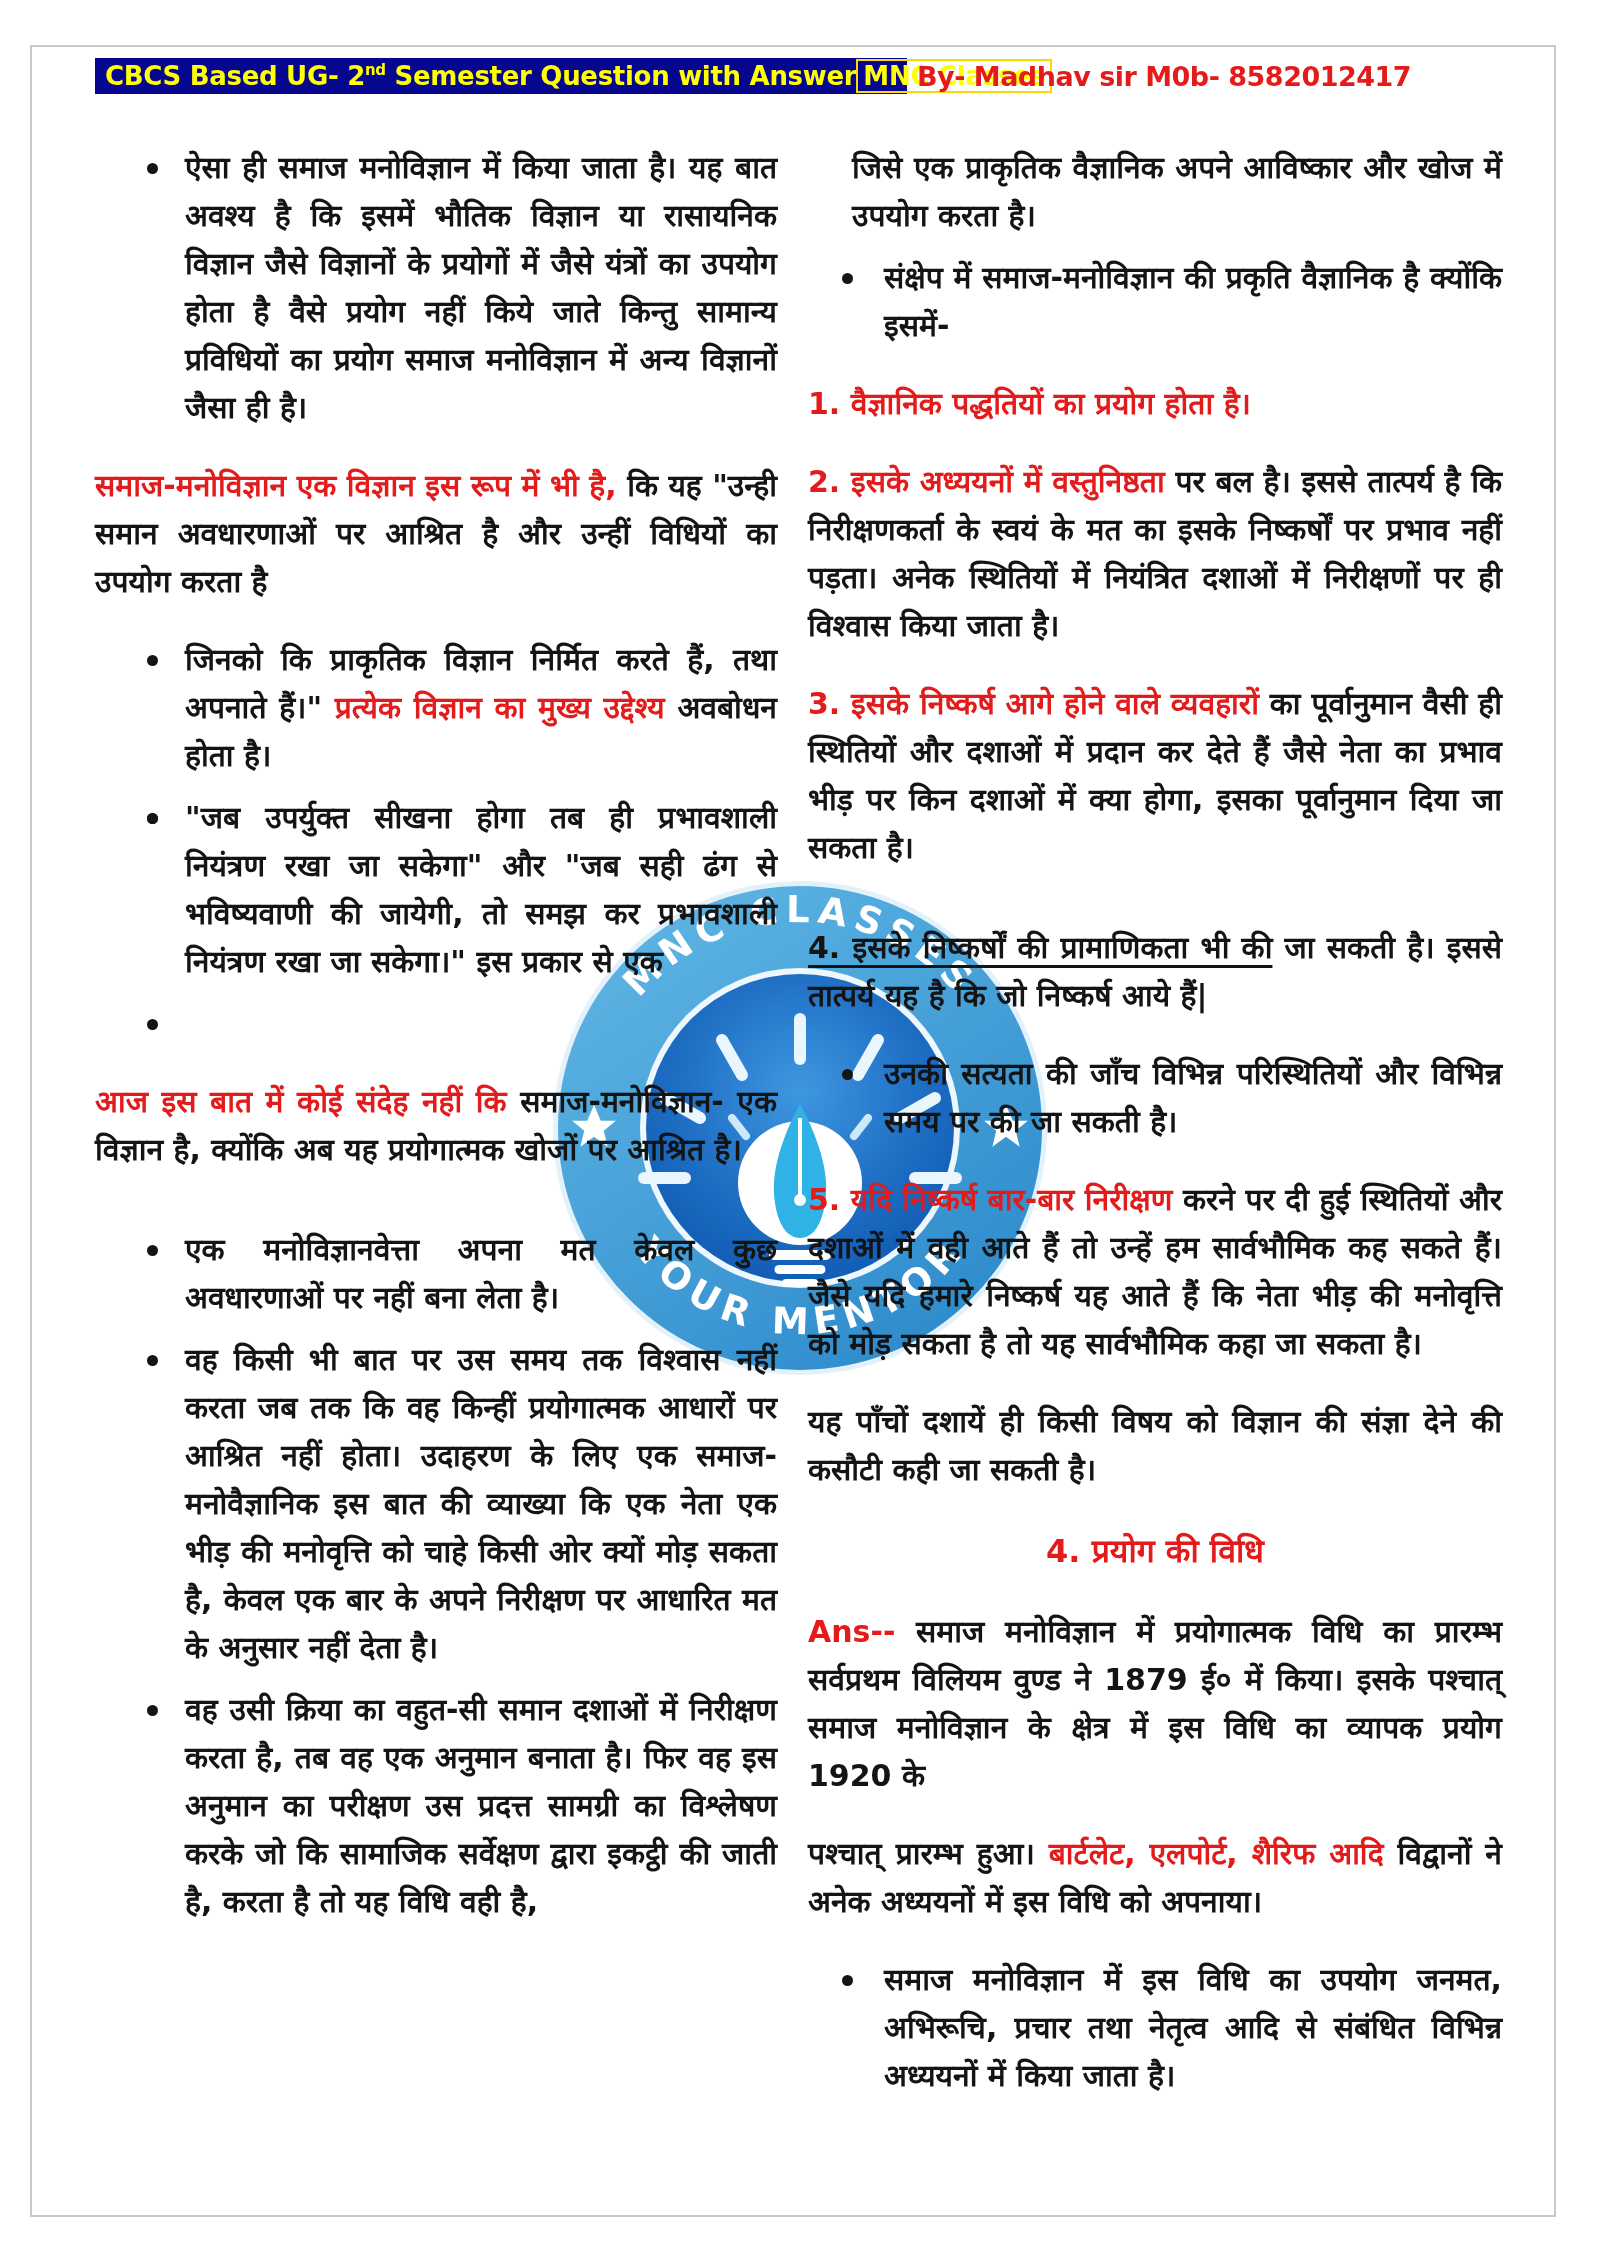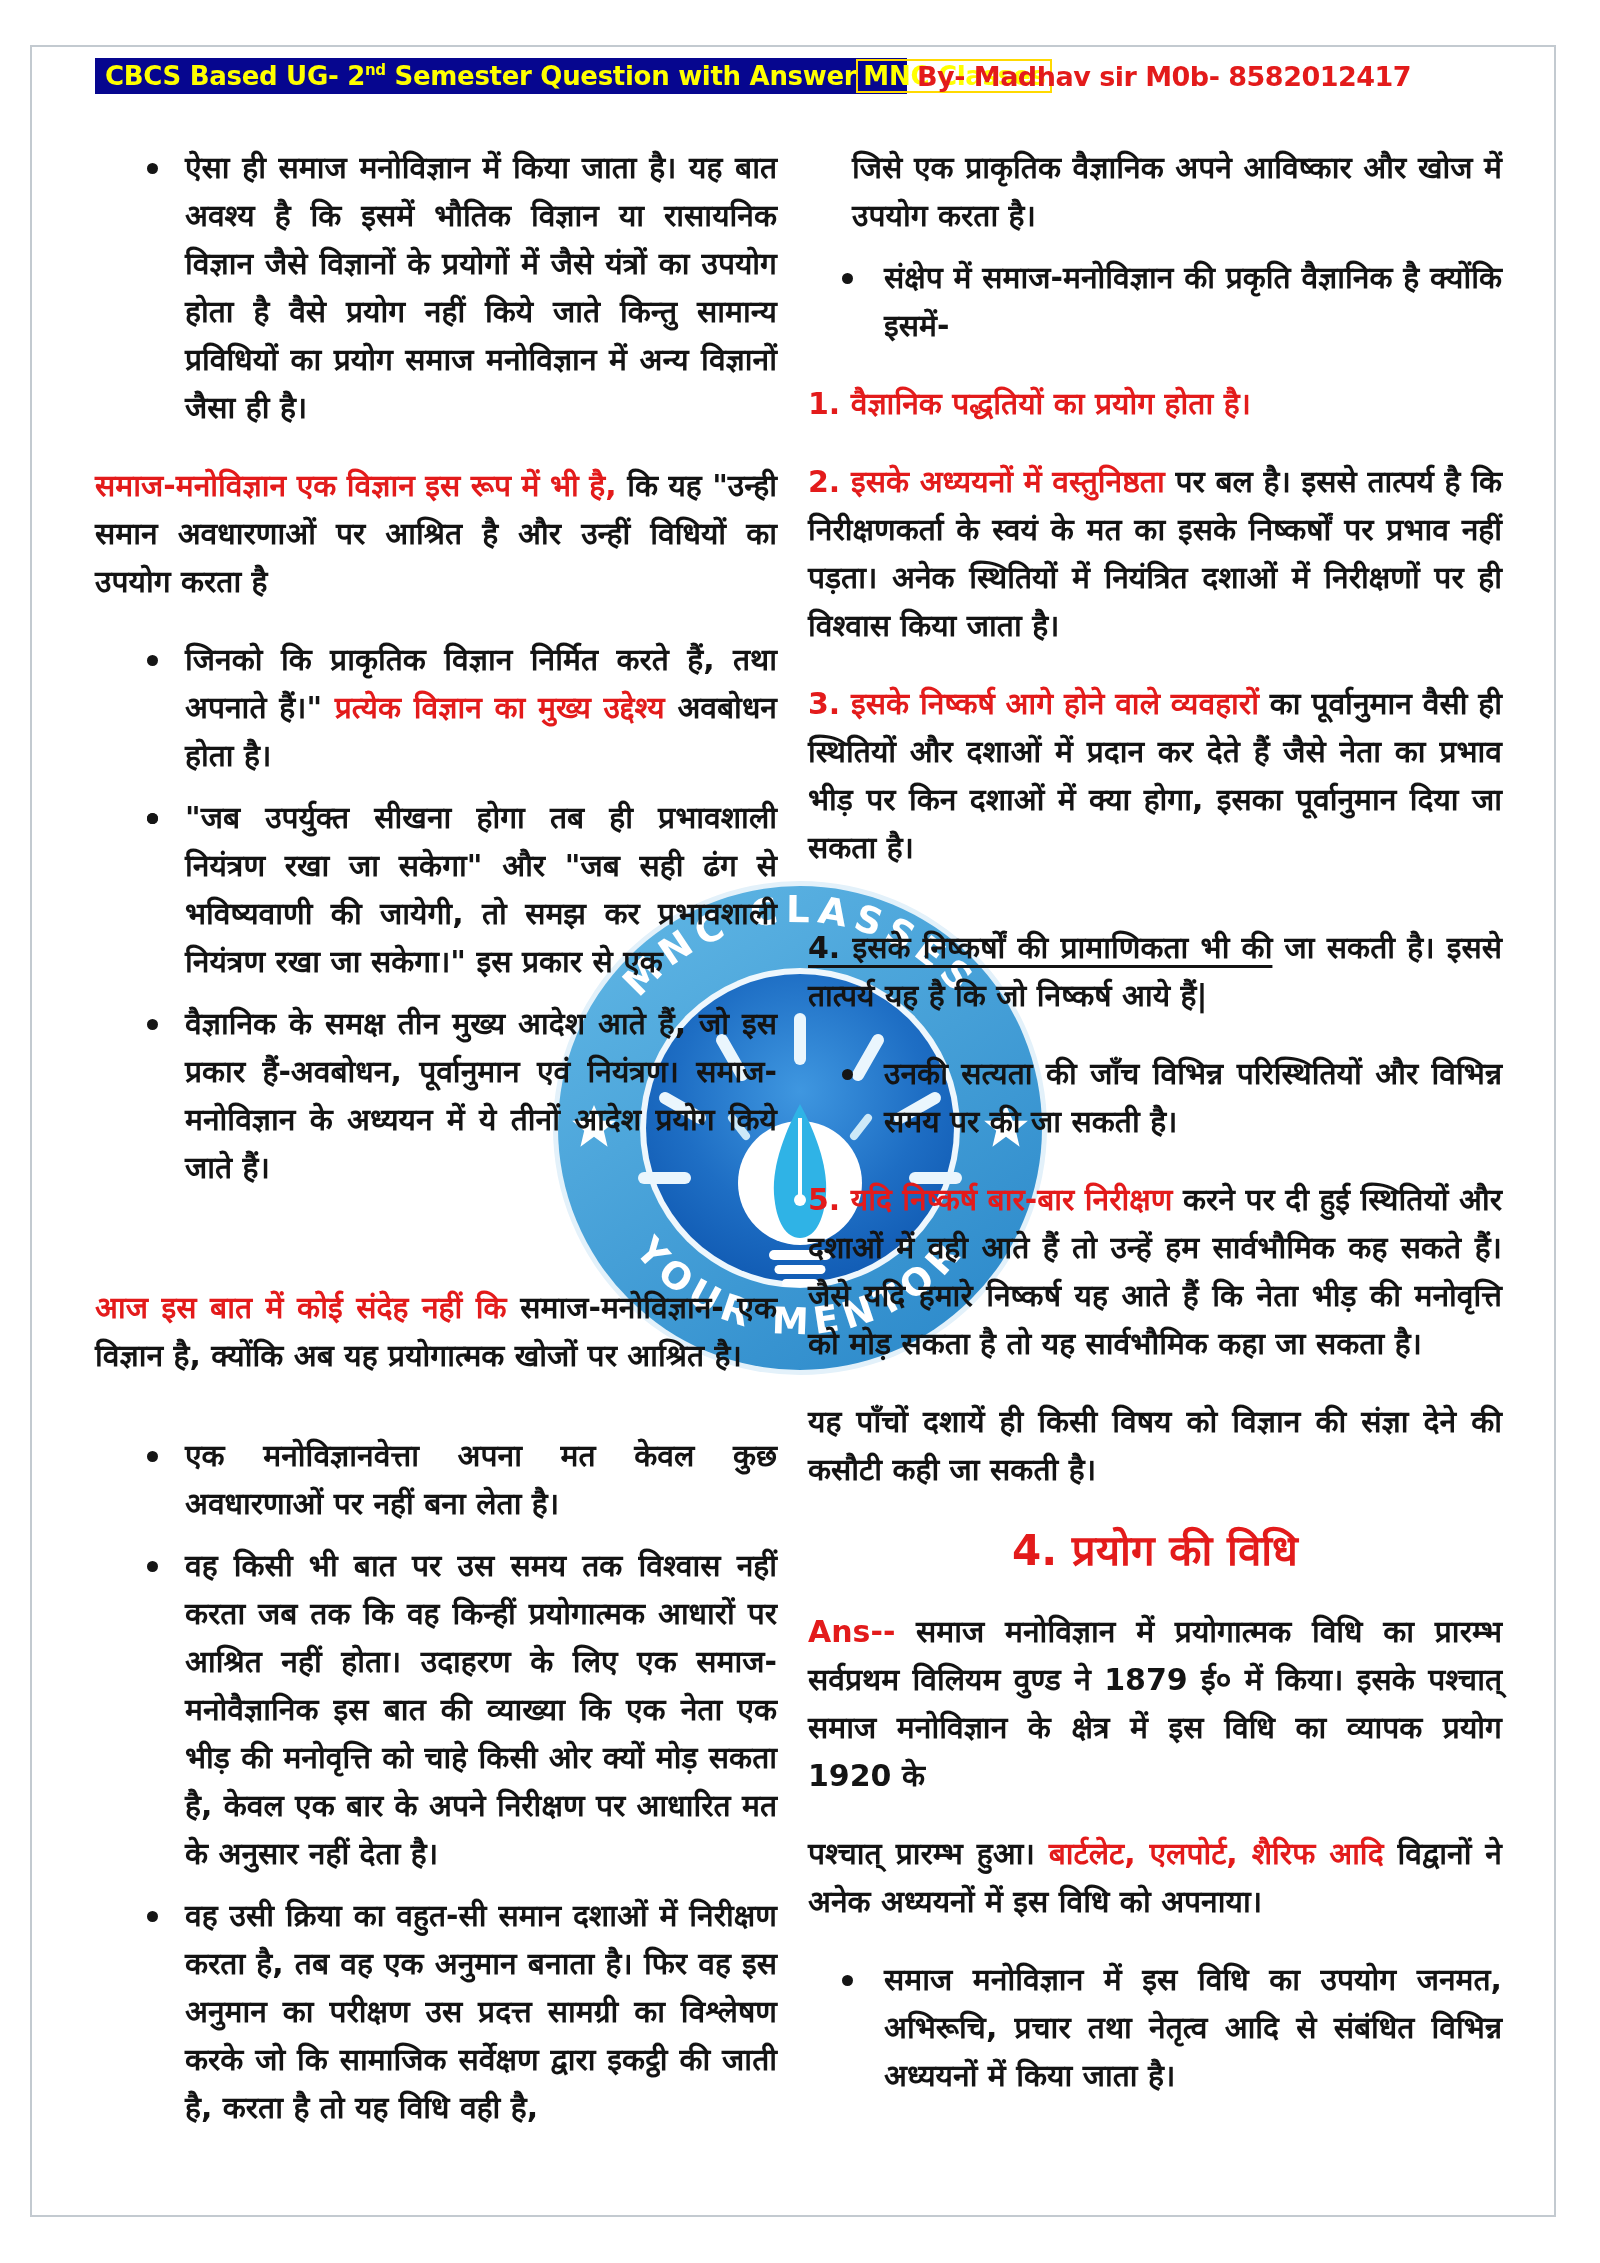--- a/index.html
+++ b/index.html
@@ -34,21 +34,21 @@
   .col-right{left:808px;width:694px}
   .block{position:relative;margin-top:14px}
   .block:first-child{margin-top:16px}
   .gap-md{margin-top:30px}.gap-lg{margin-top:52px}.gap-xl{margin-top:92px}
   .bullet{padding-left:90px}
   .col-right .bullet{padding-left:76px}
   .dot{position:absolute;left:52px;top:19px;width:11px;height:11px;border-radius:50%;background:#151515}
   .col-right .dot{left:34px}
   .cont{padding-left:44px}
   .heading{color:var(--red)}
-  .heading-center{color:var(--red);font-size:42px;text-align:center;line-height:54px}
+  .heading-center{color:var(--red);font-size:32px;text-align:center;line-height:54px}
   .red{color:var(--red)}
   .redu{color:var(--red);text-decoration-thickness:3px;text-underline-offset:7px}
   .blacku{text-decoration:underline;text-decoration-thickness:3px;text-underline-offset:7px}
 </style>
 </head>
 <body>
 
 <div class="page-frame"></div>
 
 <header class="header">
@@ -110,21 +110,21 @@
     <circle cx="250" cy="322" r="6" fill="#ffffff"></circle>
   </g>
 </svg>
 
 <div class="col col-left" id="col-left">
     <div class="block bullet"><span class="dot"></span><span>ऐसा ही समाज मनोविज्ञान में किया जाता है। यह बात अवश्य है कि इसमें भौतिक विज्ञान या रासायनिक विज्ञान जैसे विज्ञानों के प्रयोगों में जैसे यंत्रों का उपयोग होता है वैसे प्रयोग नहीं किये जाते किन्तु सामान्य प्रविधियों का प्रयोग समाज मनोविज्ञान में अन्य विज्ञानों जैसा ही है।</span></div>
     <div class="block para gap-md"><span class="red">समाज-मनोविज्ञान एक विज्ञान इस रूप में भी है,</span><span> कि यह "उन्ही समान अवधारणाओं पर आश्रित है और उन्हीं विधियों का उपयोग करता है</span></div>
     <div class="block bullet gap-md"><span class="dot"></span><span>जिनको कि प्राकृतिक विज्ञान निर्मित करते हैं, तथा अपनाते हैं।" </span><span class="red">प्रत्येक विज्ञान का मुख्य उद्देश्य</span><span> अवबोधन होता है।</span></div>
     <div class="block bullet"><span class="dot"></span></div>
     <div class="block bullet"><span class="dot"></span><span>"जब उपर्युक्त सीखना होगा तब ही प्रभावशाली नियंत्रण रखा जा सकेगा" और "जब सही ढंग से भविष्यवाणी की जायेगी, तो समझ कर प्रभावशाली नियंत्रण रखा जा सकेगा।" इस प्रकार से एक</span></div>
-    <div class="block bullet"><span class="dot"></span><span>वैज्ञानिक के समक्ष तीन मुख्य आदेश आते हैं, जो इस प्रकार हैं-अवबोधन, पूर्वानुमान एवं नियंत्रण। समाज-मनोविज्ञान के अध्ययन में ये तीनों आदेश प्रयोग किये जाते हैं।</span></div>
+    <div class="block bullet"><span class="dot"></span></div>
     <div class="block para gap-xl"><span class="red">आज इस बात में कोई संदेह नहीं कि</span><span> समाज-मनोविज्ञान- एक विज्ञान है, क्योंकि अब यह प्रयोगात्मक खोजों पर आश्रित है।</span></div>
     <div class="block bullet gap-lg"><span class="dot"></span><span>एक मनोविज्ञानवेत्ता अपना मत केवल कुछ अवधारणाओं पर नहीं बना लेता है।</span></div>
     <div class="block bullet"><span class="dot"></span><span>वह किसी भी बात पर उस समय तक विश्वास नहीं करता जब तक कि वह किन्हीं प्रयोगात्मक आधारों पर आश्रित नहीं होता। उदाहरण के लिए एक समाज-मनोवैज्ञानिक इस बात की व्याख्या कि एक नेता एक भीड़ की मनोवृत्ति को चाहे किसी ओर क्यों मोड़ सकता है, केवल एक बार के अपने निरीक्षण पर आधारित मत के अनुसार नहीं देता है।</span></div>
     <div class="block bullet"><span class="dot"></span><span>वह उसी क्रिया का वहुत-सी समान दशाओं में निरीक्षण करता है, तब वह एक अनुमान बनाता है। फिर वह इस अनुमान का परीक्षण उस प्रदत्त सामग्री का विश्लेषण करके जो कि सामाजिक सर्वेक्षण द्वारा इकट्ठी की जाती है, करता है तो यह विधि वही है,</span></div>
   </div>
 <div class="col col-right" id="col-right">
     <div class="block cont"><span>जिसे एक प्राकृतिक वैज्ञानिक अपने आविष्कार और खोज में उपयोग करता है।</span></div>
     <div class="block bullet"><span class="dot"></span><span> संक्षेप में समाज-मनोविज्ञान की प्रकृति वैज्ञानिक है क्योंकि इसमें-</span></div>
     <div class="block heading gap-md"><span class="redu">1. वैज्ञानिक पद्धतियों का प्रयोग होता है।</span></div>
     <div class="block para gap-md"><span class="redu">2. इसके अध्ययनों में वस्तुनिष्ठता</span><span> पर बल है। इससे तात्पर्य है कि निरीक्षणकर्ता के स्वयं के मत का इसके निष्कर्षों पर प्रभाव नहीं पड़ता। अनेक स्थितियों में नियंत्रित दशाओं में निरीक्षणों पर ही विश्वास किया जाता है।</span></div>

